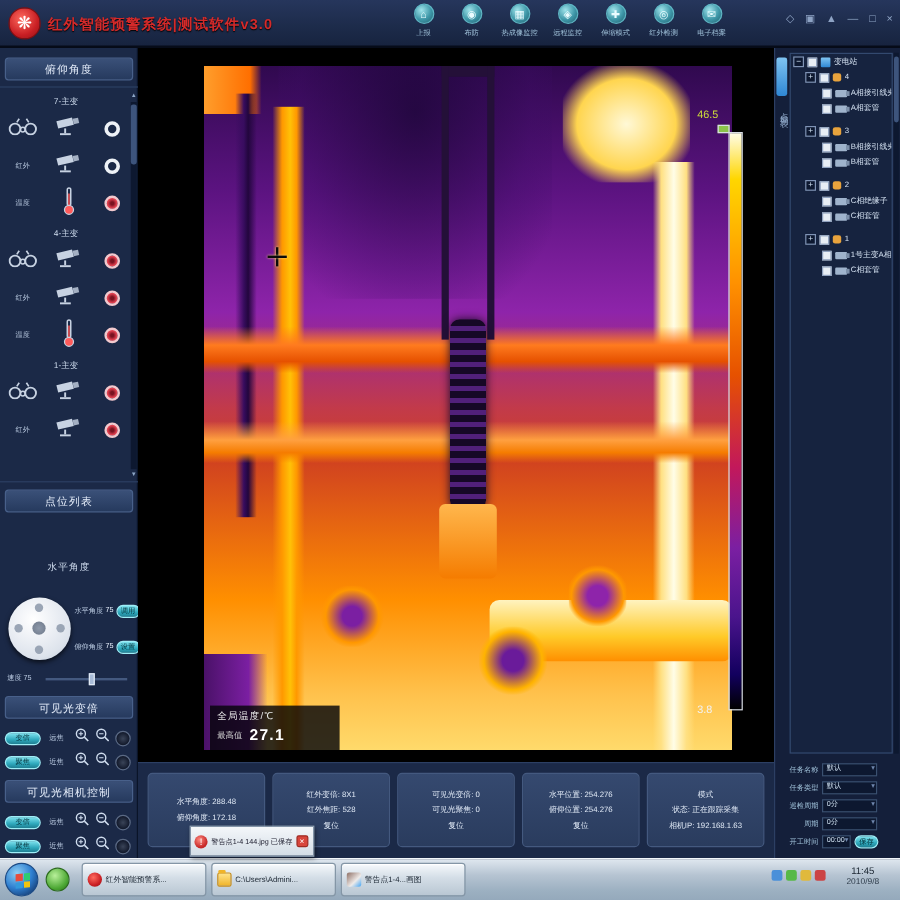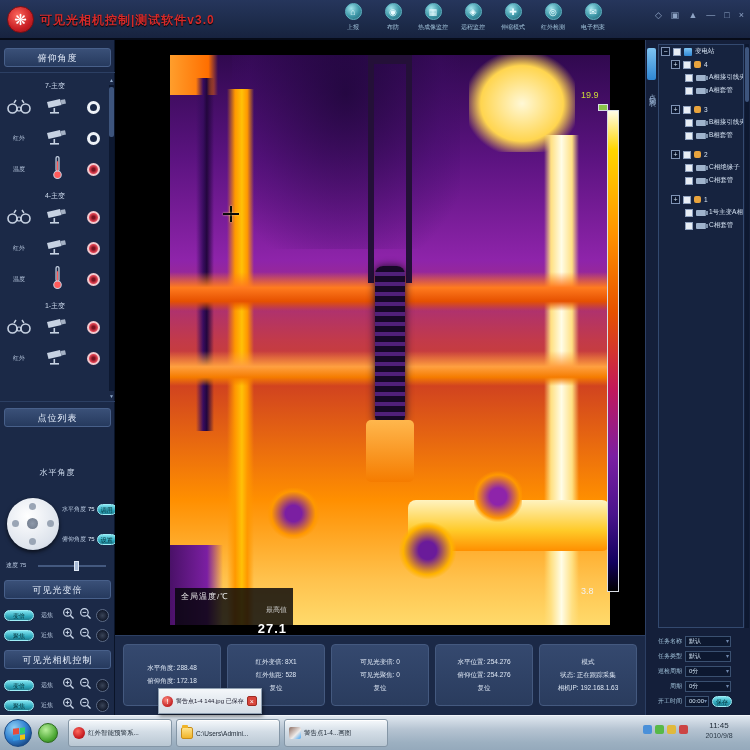--- a/index.html
+++ b/index.html
@@ -89,23 +89,23 @@
   .crosshair { position:absolute; left:108px; top:166px; width:16px; height:16px; }
   .crosshair::before { content:""; position:absolute; left:7px; top:0; width:2px; height:16px; background:#0b0b0b; box-shadow:0 0 2px #ffe082; }
   .crosshair::after { content:""; position:absolute; left:0; top:7px; width:16px; height:2px; background:#0b0b0b; box-shadow:0 0 2px #ffe082; }
 
   .cbar { position:absolute; left:492px; top:70px; width:12px; height:482px; border:1px solid #d8dde5;
     background:linear-gradient(180deg,#fffde7 0%,#ffd600 8%,#ff9100 26%,#e65100 42%,#c2185b 58%,#7b1fa2 72%,#4a148c 84%,#12005e 94%,#000 100%); }
   .tmax { position:absolute; left:466px; top:50px; font-size:9px; color:#cddc39; }
   .tswatch { position:absolute; left:483px; top:64px; width:10px; height:7px; background:#8bc34a; border:1px solid #d8dde5; }
   .tmin { position:absolute; left:466px; top:546px; font-size:9px; color:#f2f2f2; }
 
-  .toverlay { position:absolute; left:60px; top:548px; width:118px; height:37px; background:rgba(5,5,10,.82); padding:3px 6px; }
+  .toverlay { position:absolute; left:60px; top:548px; width:108px; height:37px; background:rgba(5,5,10,.82); padding:3px 6px; }
   .tov1 { font-size:8px; color:#e8e8e8; letter-spacing:1px; }
-  .tov2 { display:flex; align-items:flex-end; gap:6px; margin-top:3px;flex-direction:column; }
+  .tov2 { display:flex; align-items:center; gap:6px; margin-top:3px; }
   .tovlab { font-size:7px; color:#cfcfcf; }
   .tovval { font-size:13px; color:#ffffff; font-weight:bold; letter-spacing:1px; }
 
   
   .binfo { position:absolute; left:115px; top:635px; width:530px; height:80px; background:#1b2947; border-top:1px solid #2c3f63;
     display:flex; gap:6px; padding:8px; }
   .spanel { width:98px; height:62px; background:linear-gradient(180deg,#35496f,#2a3c5e); border:1px solid #44597f; border-radius:4px;
     display:flex; flex-direction:column; justify-content:center; gap:4px; }
   .sline { font-size:6.5px; color:#dfe8f5; text-align:center; white-space:nowrap; }
 
@@ -202,21 +202,21 @@
       <path d="M11.5 11.5 L16 16" stroke="currentColor" stroke-width="1.8"></path>
       <path d="M5 7.5 H10" stroke="currentColor" stroke-width="1.3"></path>
     </symbol>
   </defs>
 </svg>
 
 <div id="app">
 
   <div class="titlebar">
     <div class="applogo">❋</div>
-    <div class="apptitle">可见光相机控制|测试软件v3.0</div>
+    <div class="apptitle">红外智能预警系统|测试软件v3.0</div>
     <div class="toolbar">
       <div class="tool">
         <div class="circ">⌂</div>
         <div class="tlabel">上报</div>
       </div>
       <div class="tool">
         <div class="circ">◉</div>
         <div class="tlabel">布防</div>
       </div>
       <div class="tool">
@@ -428,21 +428,21 @@
       <div class="t-base"></div>
       <div class="t-pipe"></div>
       <div class="t-fl1"></div>
       <div class="t-fl2"></div>
       <div class="t-fl3"></div>
       <div class="t-dkbl"></div>
     </div>
 
     <div class="crosshair"></div>
 
-    <div class="tmax">19.9</div>
+    <div class="tmax">46.5</div>
     <div class="tswatch"></div>
     <div class="cbar"></div>
     <div class="tmin">3.8</div>
 
     <div class="toverlay">
       <div class="tov1">全局温度/℃</div>
       <div class="tov2">
         <span class="tovlab">最高值</span>
         <span class="tovval">27.1</span>
       </div>

